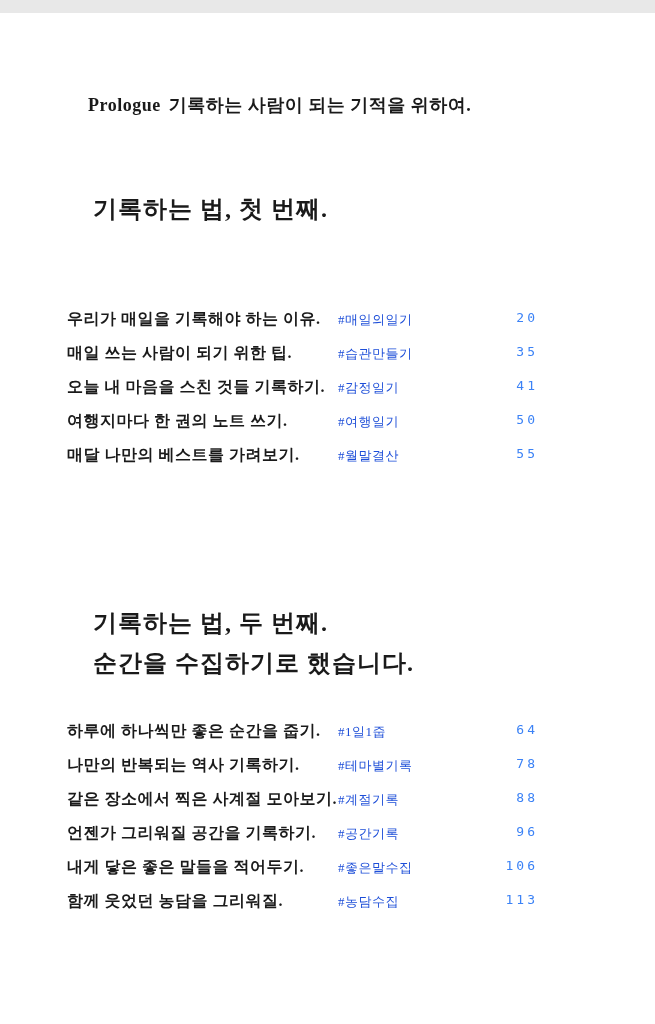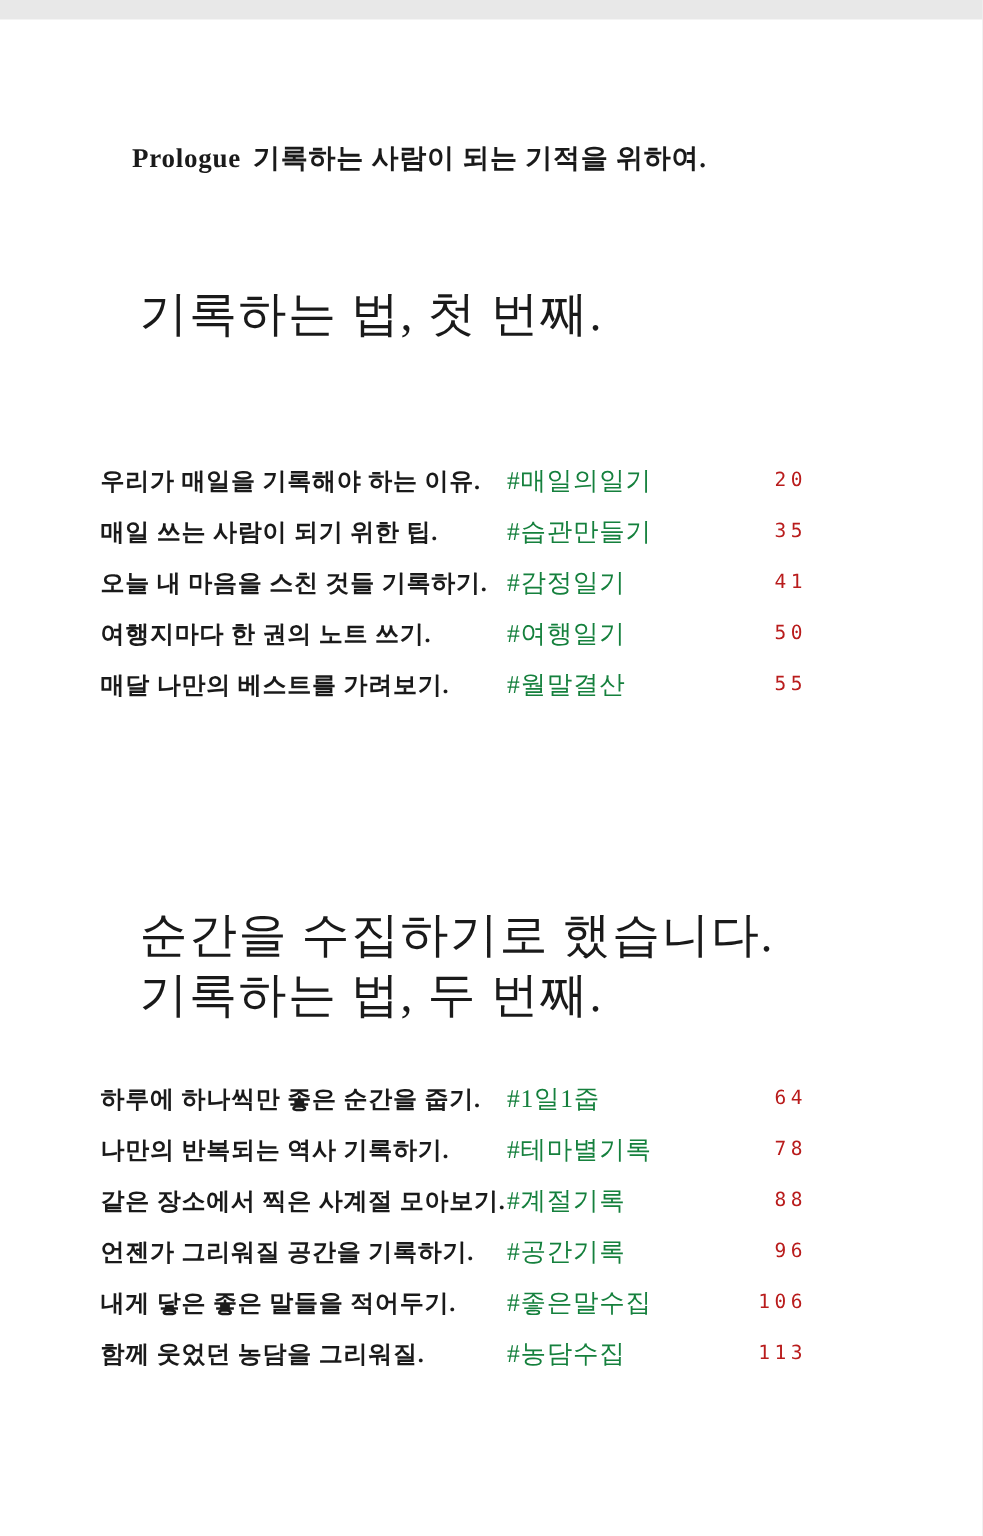--- a/index.html
+++ b/index.html
@@ -26,22 +26,22 @@
     letter-spacing: 0.5px;
     white-space: nowrap;
   }
   .prologue .prologue-label {
     font-family: "Liberation Serif", "DejaVu Serif", serif;
     margin-right: 8px;
   }
   .section-heading {
     position: absolute;
     left: 93px;
-    font-size: 32px;
-    font-weight: normal;
+    font-size: 24px;
+    font-weight: bold;
     line-height: 40px;
     letter-spacing: 1px;
     white-space: nowrap;
   }
   .section-heading.first { top: 176px; }
   .section-heading.second { top: 590px; }
   .toc-list {
     position: absolute;
     left: 67px;
     width: 468px;
@@ -56,30 +56,30 @@
   }
   .toc-title {
     width: 271px;
     font-size: 16px;
     font-weight: bold;
     letter-spacing: 0.5px;
     flex: 0 0 271px;
   }
   .toc-tag {
     flex: 1 1 auto;
-    font-size: 17px;
+    font-size: 13px;
     font-weight: normal;
-    color: #15803d;
+    color: #1d4ed8;
     letter-spacing: 0.5px;
   }
   .toc-page {
     flex: 0 0 auto;
     font-family: "DejaVu Sans Mono", "Liberation Mono", monospace;
     font-size: 13px;
-    color: #b91c1c;
+    color: #3b82f6;
     letter-spacing: 3px;
     margin-right: -3px;
     position: relative;
     top: -2px;
   }
 </style>
 </head>
 <body>
 
 <div class="page">
@@ -119,22 +119,22 @@
   </div>
 
   <div class="toc-row">
     <span class="toc-title">매달 나만의 베스트를 가려보기.</span>
     <span class="toc-tag">#월말결산</span>
     <span class="toc-page">55</span>
   </div>
 </div>
 
   <div class="section-heading second">
+    <div>기록하는 법, 두 번째.</div>
     <div>순간을 수집하기로 했습니다.</div>
-    <div>기록하는 법, 두 번째.</div>
   </div>
 
   <div class="toc-list second">
   <div class="toc-row">
     <span class="toc-title">하루에 하나씩만 좋은 순간을 줍기.</span>
     <span class="toc-tag">#1일1줍</span>
     <span class="toc-page">64</span>
   </div>
 
   <div class="toc-row">

